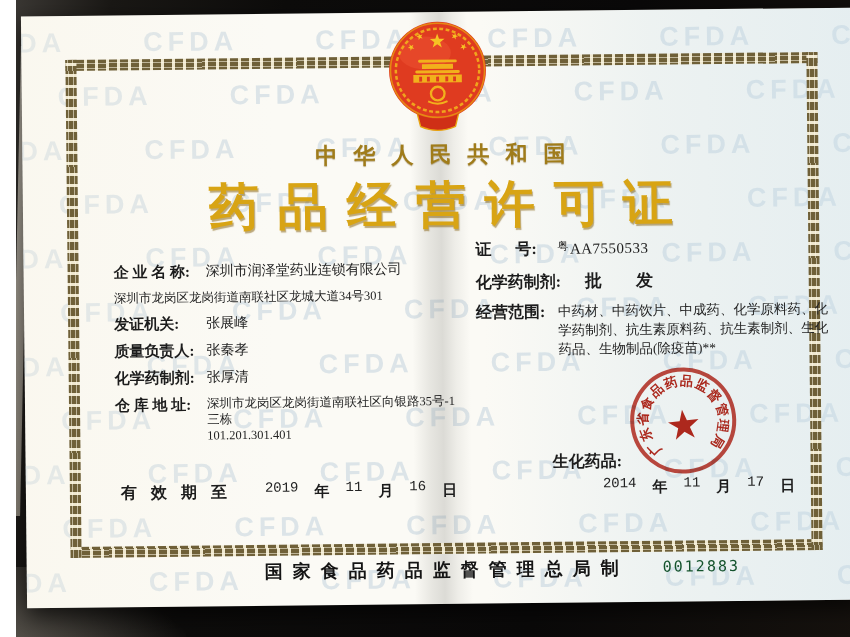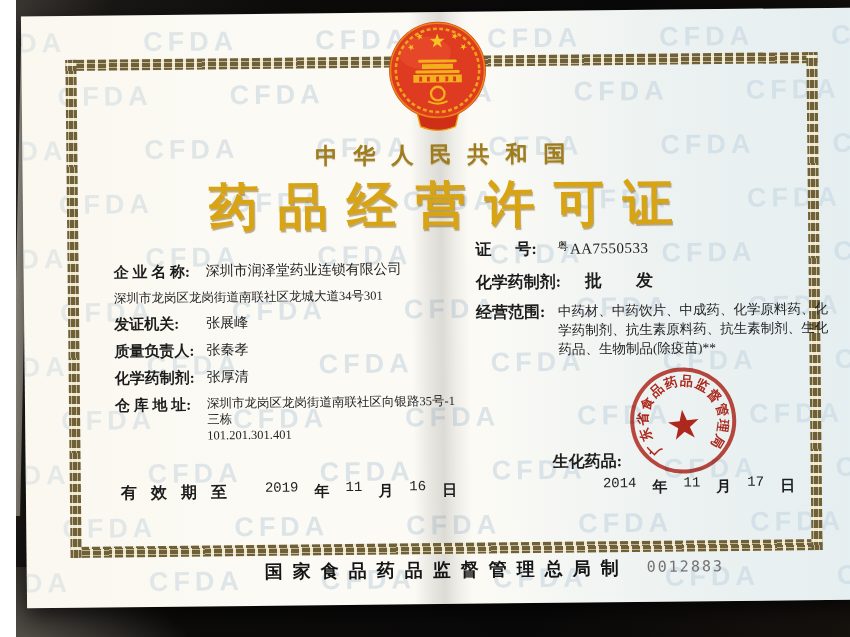--- a/index.html
+++ b/index.html
@@ -118,23 +118,23 @@
   .date-label { font-weight:700; font-size:16px; letter-spacing:5px; color:#1c1c1c; margin-right:24px; }
   .num { font-family:Liberation Mono, monospace; font-size:14px; color:#222; position:relative; top:-5px; margin:0 9px; }
   .unit { font-weight:700; font-size:15px; color:#1c1c1c; margin:0 7px; }
 
   
   .maker {
     position:absolute; left:238px; top:546px; font-weight:700; font-size:18px;
     color:#151515; letter-spacing:10px; white-space:nowrap;
   }
   .serial {
-    position:absolute; left:620px; top:548px;
+    position:absolute; left:636px; top:548px;
     font-family:"DejaVu Sans Mono","Liberation Mono",monospace; font-size:15px;
-    letter-spacing:2px; color:#737373;
+    letter-spacing:2px; color:#14532d;
   }
 </style>
 </head>
 <body>
 
 <div class="photo">
   <div class="table-corner"></div>
   <div class="page-edge"></div>
 
   <div class="paper">

